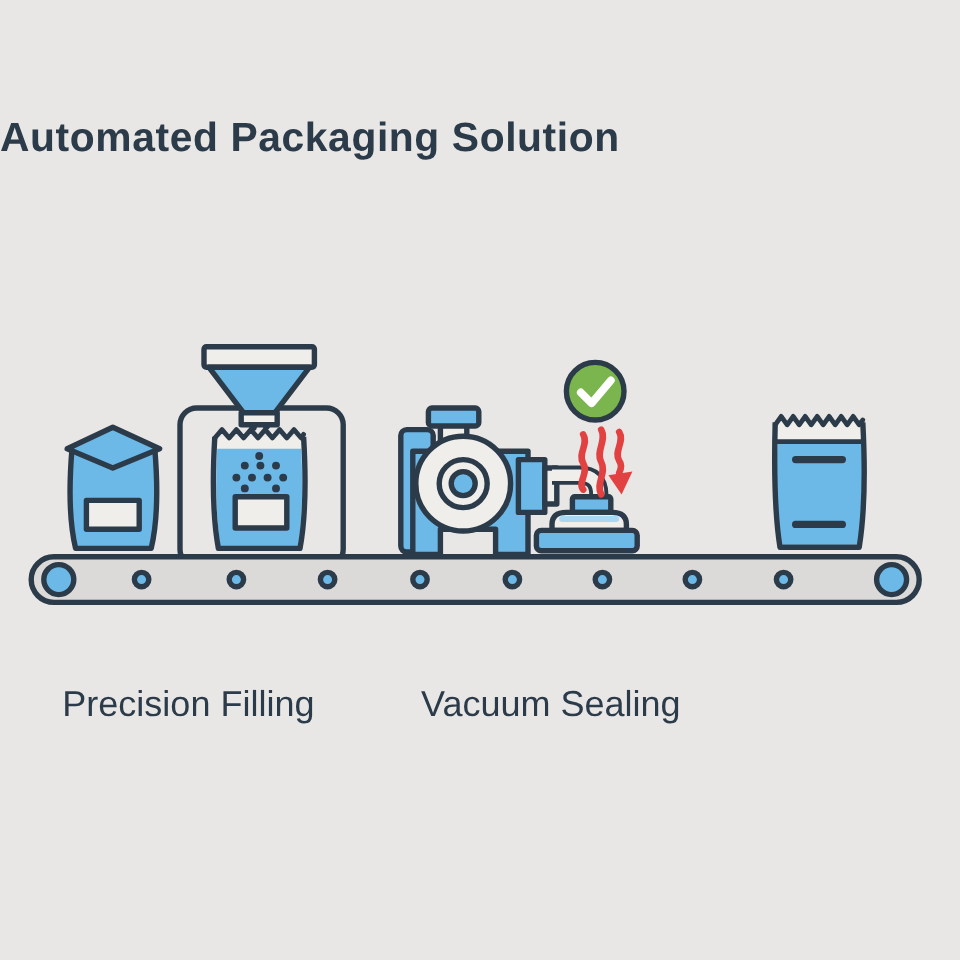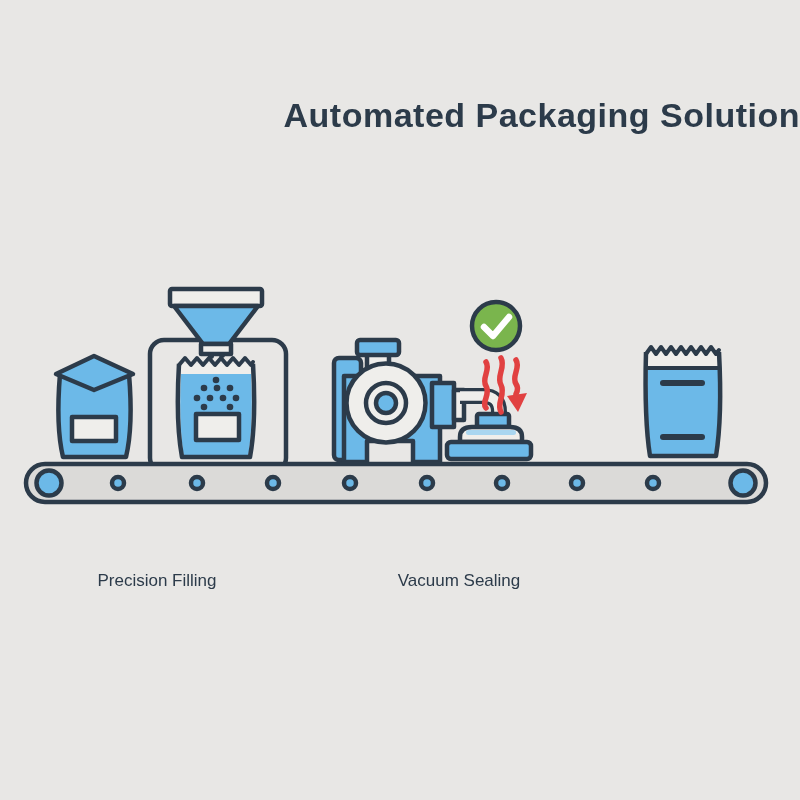--- a/index.html
+++ b/index.html
@@ -6,31 +6,31 @@
   .stage{
     position:relative;
     width:800px;height:800px;
     background:var(--background,#e8e7e5);
     font-family:"Liberation Sans", sans-serif;
     overflow:hidden;
   }
   .title{
     position:absolute;
     top:96px;left:0;width:800px;
-    text-align:right;
+    text-align:left;
     font-size:34px;
     font-weight:700;
     letter-spacing:.5px;
     color:var(--ink,#2c3b4a);
   }
   .station-label{
     position:absolute;
     top:571px;
     transform:translateX(-50%);
-    font-size:17px;
+    font-size:30px;
     color:var(--ink,#2c3b4a);
     white-space:nowrap;
   }
   .label-filling{left:157px;}
   .label-sealing{left:459px;}
   svg.scene{position:absolute;top:0;left:0;}
   
   .o{stroke:var(--ink,#2c3b4a);stroke-width:4.5;stroke-linejoin:round;}
   .zz{stroke:var(--ink,#2c3b4a);stroke-width:4;fill:none;stroke-linejoin:round;stroke-linecap:round;}
   .f-blue{fill:var(--blue,#6cb9e8);}

